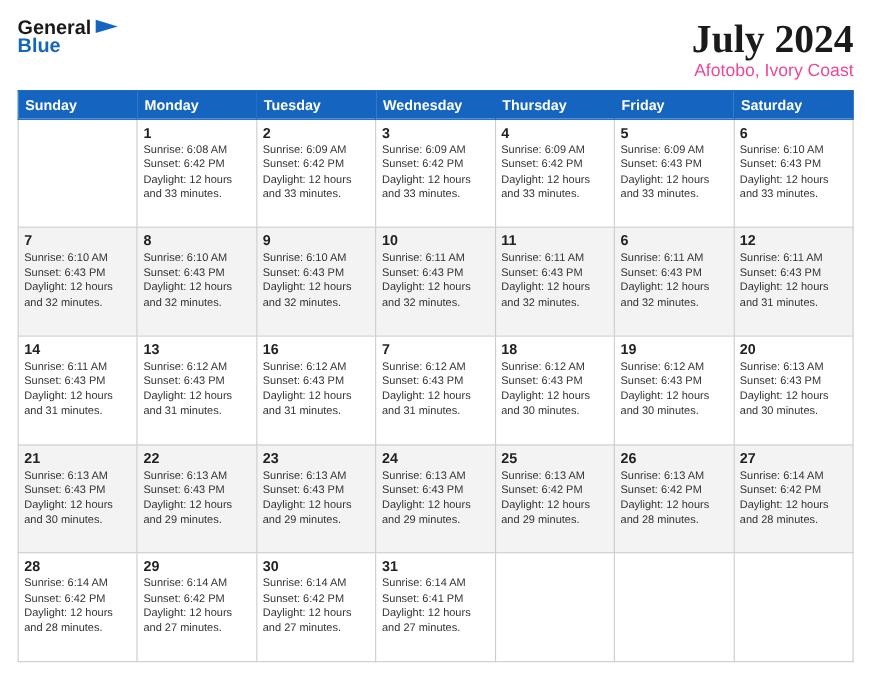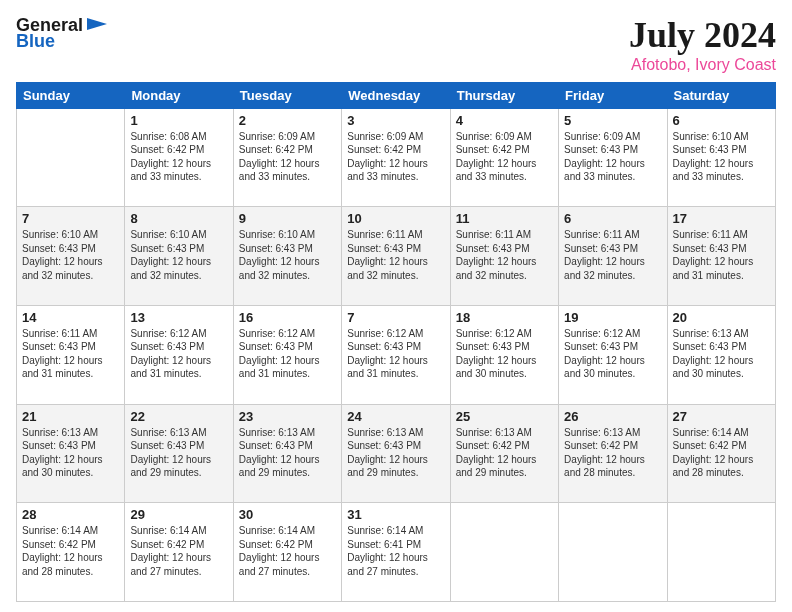--- a/index.html
+++ b/index.html
@@ -201,21 +201,21 @@
 and 32 minutes.</div>
           </td>
           <td>
             <span class="day-num">6</span>
             <div class="cell-info" style="white-space: pre-line;">Sunrise: 6:11 AM
 Sunset: 6:43 PM
 Daylight: 12 hours
 and 32 minutes.</div>
           </td>
           <td>
-            <span class="day-num">17</span>
+            <span class="day-num">12</span>
             <div class="cell-info" style="white-space: pre-line;">Sunrise: 6:11 AM
 Sunset: 6:43 PM
 Daylight: 12 hours
 and 31 minutes.</div>
           </td>
         </tr>
         <tr>
           <td>
             <span class="day-num">14</span>
             <div class="cell-info" style="white-space: pre-line;">Sunrise: 6:11 AM

